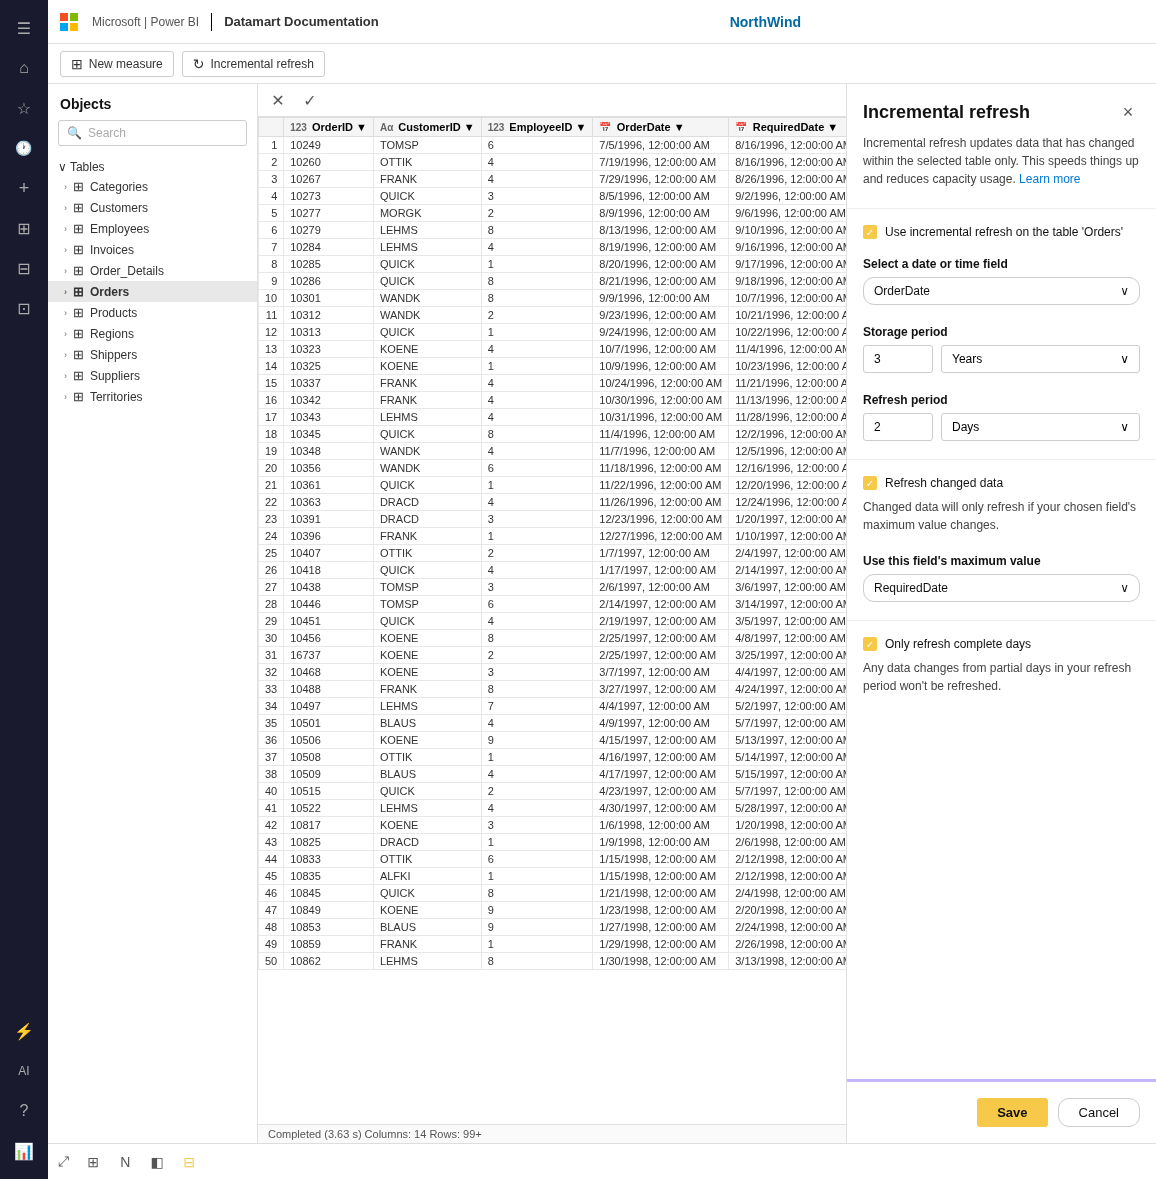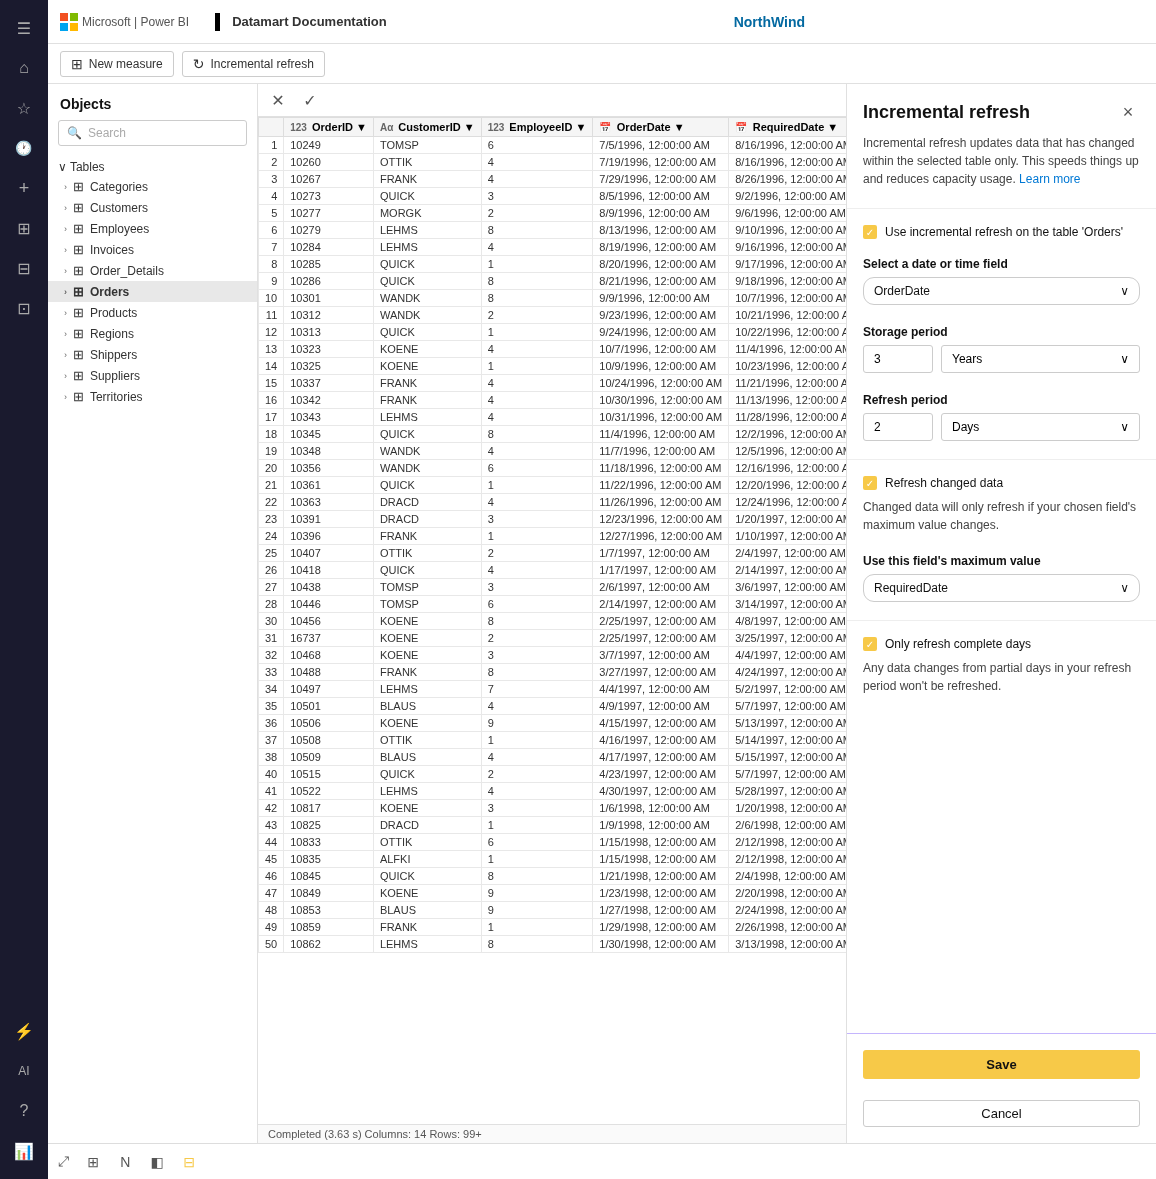--- a/index.html
+++ b/index.html
@@ -39,23 +39,23 @@
     .top-bar {
       background: #fff;
       border-bottom: 1px solid #e0e0e0;
       display: flex;
       align-items: center;
       padding: 0 12px;
       height: 44px;
       gap: 8px;
     }
     .top-bar-logo {
-      display: flex; align-items: center; gap: 4px;
-      padding-right: 26px;
-      border-right: 5px solid #000000;
+      display: flex; align-items: center; gap: 14px;
+      padding-right: 12px;
+      border-right: 1px solid #000000;
       margin-right: 4px;
     }
     .ms-logo { width: 18px; height: 18px; }
     .top-bar-brand { font-size: 12px; color: #555; }
     .top-bar-app { font-size: 13px; font-weight: 600; color: #333; }
     .top-bar-center { flex: 1; text-align: center; font-size: 14px; font-weight: 600; color: #0369a1; }
 
     
     .ribbon {
       background: #fff;
@@ -297,39 +297,38 @@
       color: #444;
       line-height: 1.5;
       padding: 0 16px 10px;
     }
 
     .panel-footer {
       margin-top: auto;
       padding: 16px;
       display: flex;
       justify-content: flex-end;
-      gap: 21px;
-      border-top: 1px solid #c4b5fd;
-      flex-direction: column;
+      gap: 10px;
+      border-top: 3px solid #c4b5fd;
     }
     .btn-save {
       background: #f7c948;
       color: #111;
       border: none;
       border-radius: 3px;
       padding: 7px 20px;
       font-size: 13px;
       font-weight: 600;
       cursor: pointer;
     }
     .btn-cancel {
       background: #fff;
       color: #111;
       border: 1px solid #ccc;
-      border-radius: 3px;
+      border-radius: 11px;
       padding: 5px 20px;
       font-size: 13px;
       cursor: pointer;
     }
 
     
     .bottom-bar {
       background: #fff;
       border-top: 1px solid #ddd;
       height: 36px;
@@ -703,20 +702,28 @@
               </tr>
               <tr>
                 <td class="row-num">28</td>
                 <td>10446</td>
                 <td>TOMSP</td>
                 <td>6</td>
                 <td>2/14/1997, 12:00:00 AM</td>
                 <td>3/14/1997, 12:00:00 AM</td>
               </tr>
               <tr>
+                <td class="row-num">29</td>
+                <td>10451</td>
+                <td>QUICK</td>
+                <td>4</td>
+                <td>2/19/1997, 12:00:00 AM</td>
+                <td>3/5/1997, 12:00:00 AM</td>
+              </tr>
+              <tr>
                 <td class="row-num">30</td>
                 <td>10456</td>
                 <td>KOENE</td>
                 <td>8</td>
                 <td>2/25/1997, 12:00:00 AM</td>
                 <td>4/8/1997, 12:00:00 AM</td>
               </tr>
               <tr>
                 <td class="row-num">31</td>
                 <td>16737</td>

